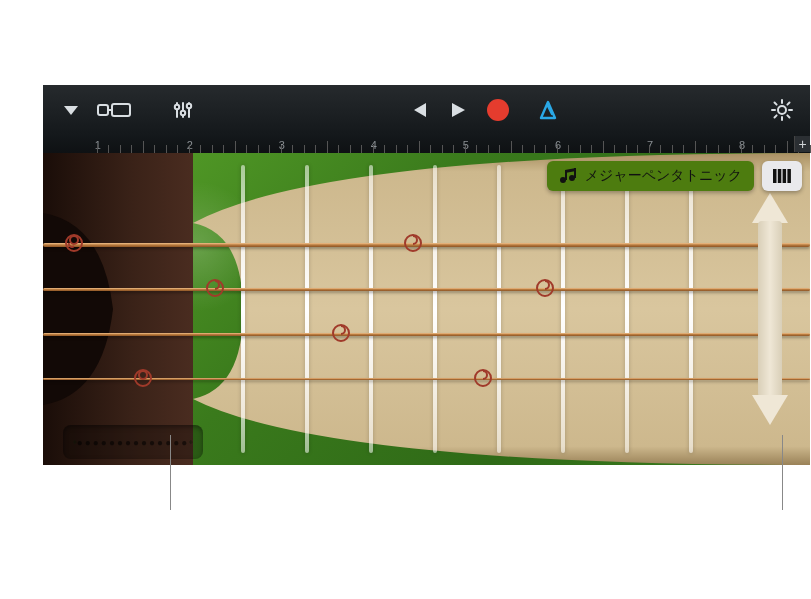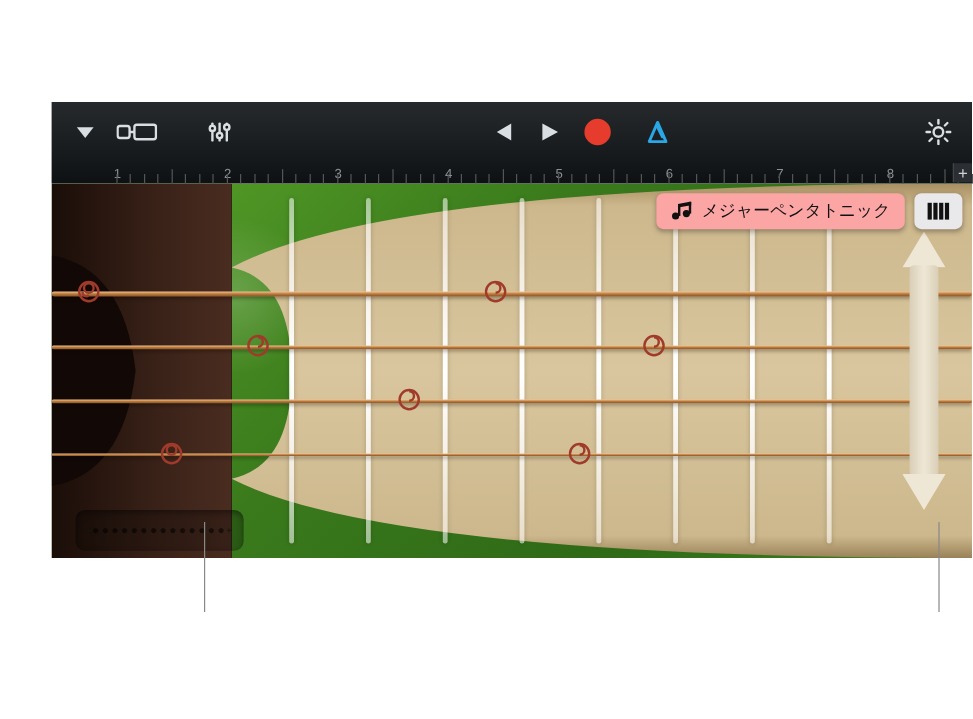--- a/index.html
+++ b/index.html
@@ -33,21 +33,21 @@
 }
 .neck-body { position: absolute; left: 120px; right: 0; top: 0; height: 100%; }
 
 .fret { position: absolute; top: 4%; bottom: 4%; width: 4px; background: linear-gradient(180deg, #fff8, #fff, #fff8); border-radius: 2px; box-shadow: 0 0 4px rgba(0,0,0,0.2); }
 
 .string { position: absolute; left: 0; right: 0; height: 3px; background: linear-gradient(180deg, #f2c28d, #b87a3d, #8c5426); box-shadow: 0 2px 3px rgba(0,0,0,0.3); border-radius: 2px; }
 
 .rosemark { position: absolute; width: 24px; height: 24px; transform: translate(-50%, -50%); display: flex; align-items: center; justify-content: center; }
 .rosemark svg { display: block; }
 
-.scale-pill { position: absolute; top: 8px; right: 56px; height: 30px; background: #fca5a5; border-radius: 6px; display: flex; align-items: center; padding: 0 12px; gap: 8px; box-shadow: 0 2px 4px rgba(0,0,0,0.3); color: #111; font-size: 14px; }
+.scale-pill { position: absolute; top: 8px; right: 56px; height: 30px; background: #4d7c0f; border-radius: 6px; display: flex; align-items: center; padding: 0 12px; gap: 8px; box-shadow: 0 2px 4px rgba(0,0,0,0.3); color: #111; font-size: 14px; }
 .chord-btn { position: absolute; top: 8px; right: 8px; width: 40px; height: 30px; background: #e9e9ec; border-radius: 6px; display: flex; align-items: center; justify-content: center; box-shadow: 0 2px 4px rgba(0,0,0,0.3); }
 
 .loop-toggle { position: absolute; left: 20px; bottom: 6px; width: 140px; height: 34px; background: rgba(0,0,0,0.25); border-radius: 8px; display: flex; align-items: center; justify-content: space-between; padding: 0 10px; color: #111; box-shadow: 0 2px 5px rgba(0,0,0,0.4) inset; }
 .loop-toggle .dots { font-size: 10px; letter-spacing: 2px; color: rgba(0,0,0,0.55); }
 .loop-toggle svg { display: block; }
 
 .nut-bar-right { position: absolute; right: 22px; top: 40px; width: 36px; bottom: 40px; }
 .nut-bar-right .cap { position: absolute; left: 0; right: 0; height: 30px; background: #efe7d6; }
 .nut-bar-right .cap.top { top: 0; clip-path: polygon(50% 0, 100% 100%, 0 100%); }
 .nut-bar-right .cap.bot { bottom: 0; clip-path: polygon(0 0, 100% 0, 50% 100%); }

